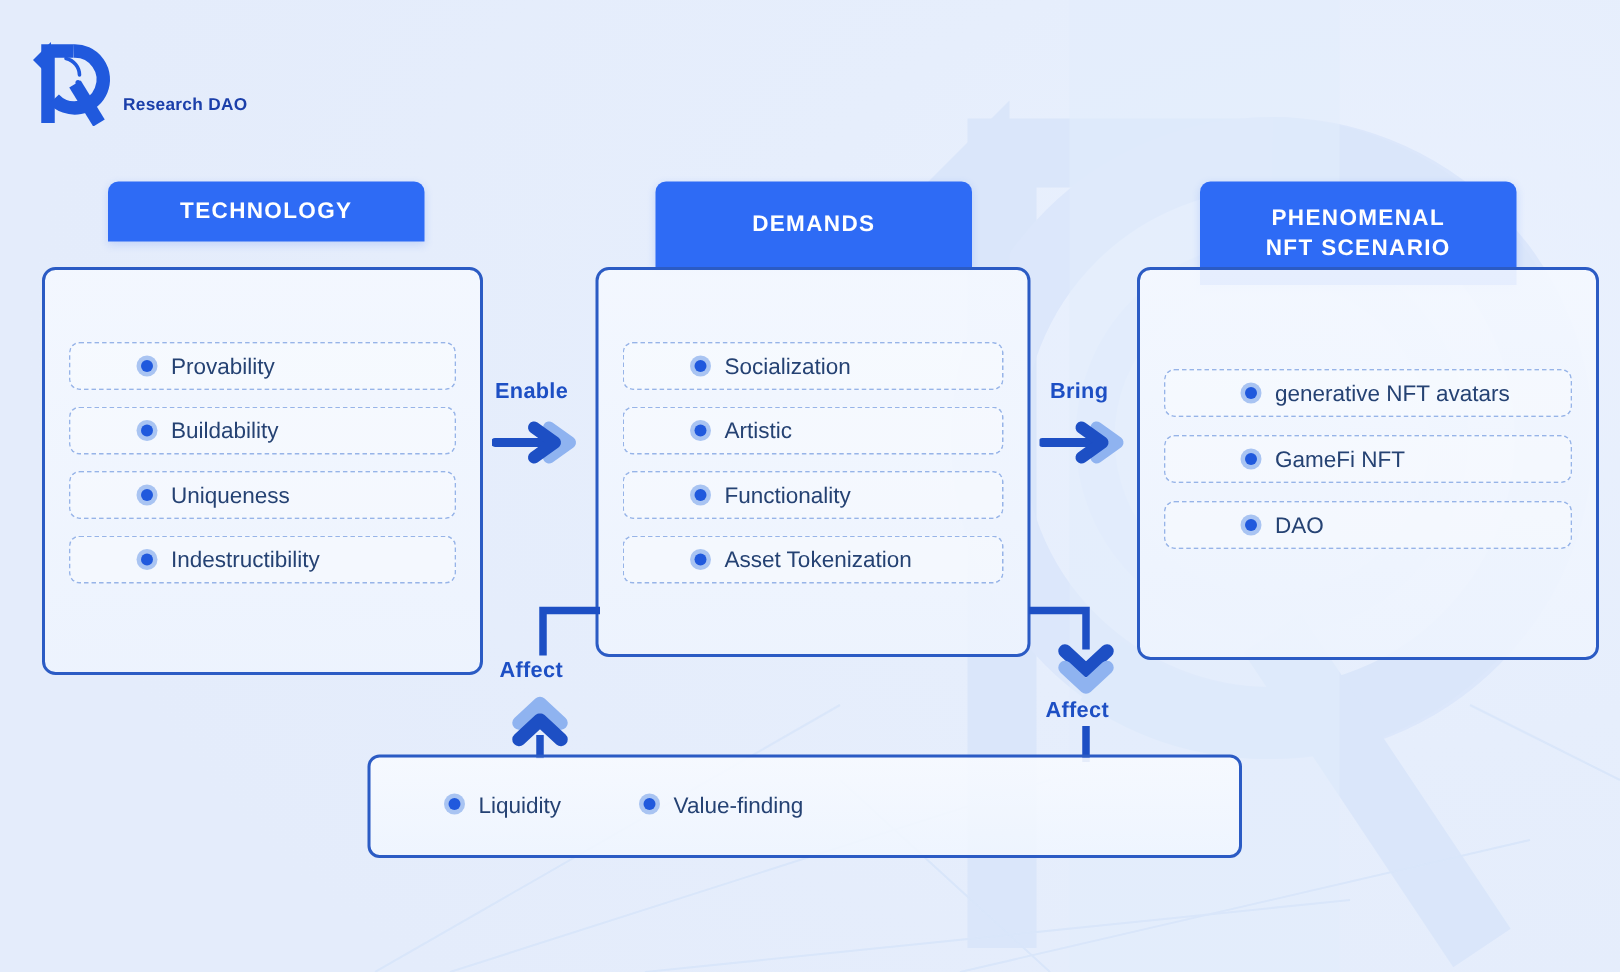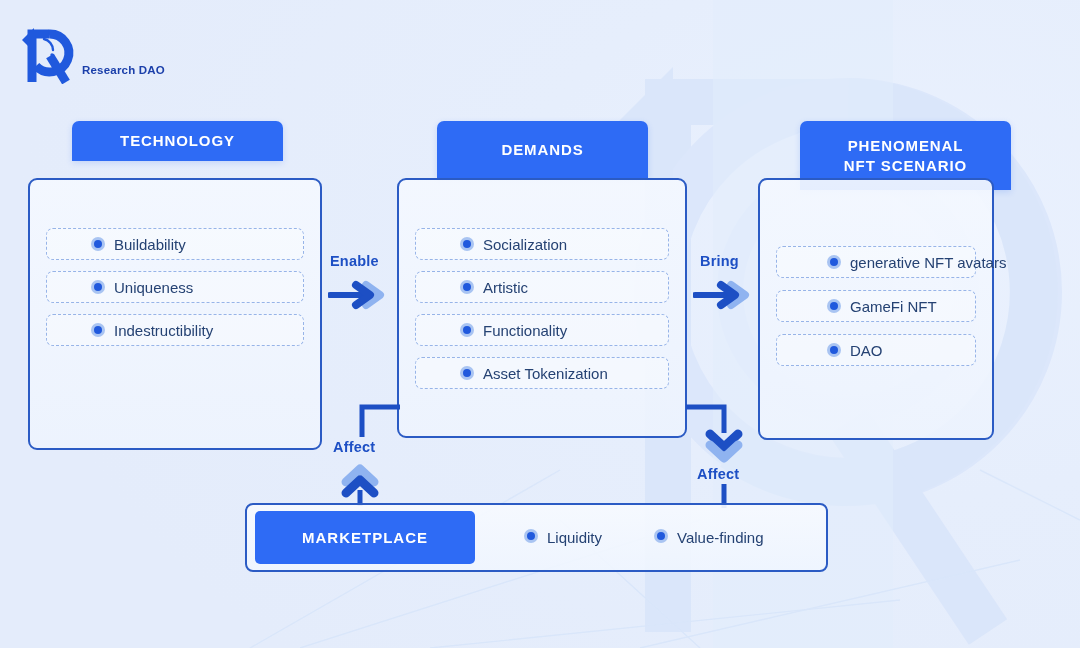--- a/index.html
+++ b/index.html
@@ -235,20 +235,24 @@
     <span class="logo-text">Research DAO</span>
   </div>
 
   <div class="col-header" id="hdr-0" style="left:72px; top:121px; width:211px; height:40px;">
     <span>TECHNOLOGY</span>
   </div>
   <div class="col-card" id="card-0" style="left:28px; top:178px; width:294px; height:272px;">
     <div class="items">
       <div class="item">
         <span class="dot item-bullet"></span>
+        <span class="item-label">Provability</span>
+      </div>
+      <div class="item">
+        <span class="dot item-bullet"></span>
         <span class="item-label">Buildability</span>
       </div>
       <div class="item">
         <span class="dot item-bullet"></span>
         <span class="item-label">Uniqueness</span>
       </div>
       <div class="item">
         <span class="dot item-bullet"></span>
         <span class="item-label">Indestructibility</span>
       </div>
@@ -278,21 +282,21 @@
       </div>
     </div>
   </div>
 
   <div class="col-header" id="hdr-2" style="left:800px; top:121px; width:211px; height:69px;">
     <span>
       <span>PHENOMENAL</span><br>
       <span>NFT SCENARIO</span>
     </span>
   </div>
-  <div class="col-card" id="card-2" style="left:758px; top:178px; width:236px; height:262px;">
+  <div class="col-card" id="card-2" style="left:758px; top:178px; width:308px; height:262px;">
     <div class="items" style="top:66px; gap:12px;">
       <div class="item">
         <span class="dot item-bullet" style="margin-left:50px;"></span>
         <span class="item-label">generative NFT avatars</span>
       </div>
       <div class="item">
         <span class="dot item-bullet" style="margin-left:50px;"></span>
         <span class="item-label">GameFi NFT</span>
       </div>
       <div class="item">
@@ -332,23 +336,20 @@
   <svg class="conn" style="left:700px; top:424px;" width="48" height="44" aria-hidden="true">
     <path d="M10 10 L24 23 L38 10" fill="none" stroke="#1d4fc4" stroke-width="9" stroke-linecap="round" stroke-linejoin="round"></path>
     <path d="M10 21 L24 34 L38 21" fill="none" stroke="#8fb3f0" stroke-width="9" stroke-linecap="round" stroke-linejoin="round"></path>
   </svg>
   <div class="conn-label" style="left:697px; top:466px;">Affect</div>
   <svg class="conn" style="left:719px; top:484px;" width="10" height="24" aria-hidden="true">
     <path d="M5 0 L5 24" stroke="#1d4fc4" stroke-width="5" stroke-linecap="butt"></path>
   </svg>
 
   <div class="mkt-box">
-    <div class="mkt-tag">
-      <span>MARKETPLACE</span>
-    </div>
     <div class="mkt-item" id="mkt-item-0">
       <span class="dot"></span>
       <span class="item-label">Liquidity</span>
     </div>
     <div class="mkt-item" id="mkt-item-1">
       <span class="dot"></span>
       <span class="item-label">Value-finding</span>
     </div>
   </div>
 

